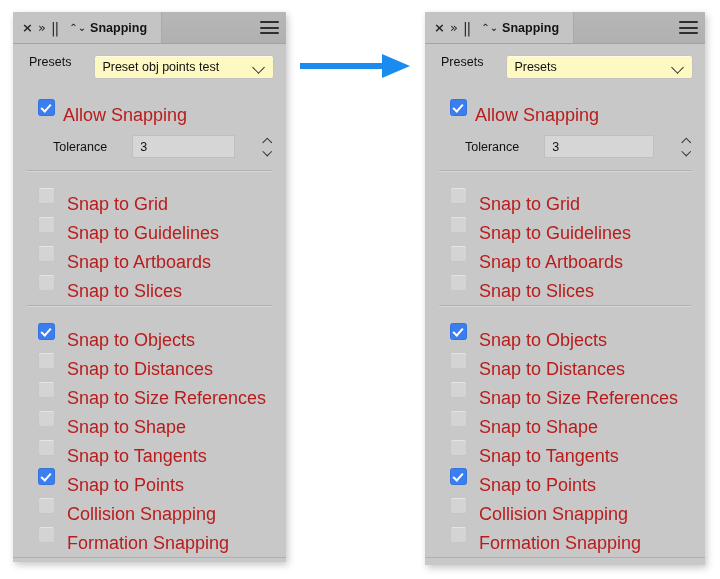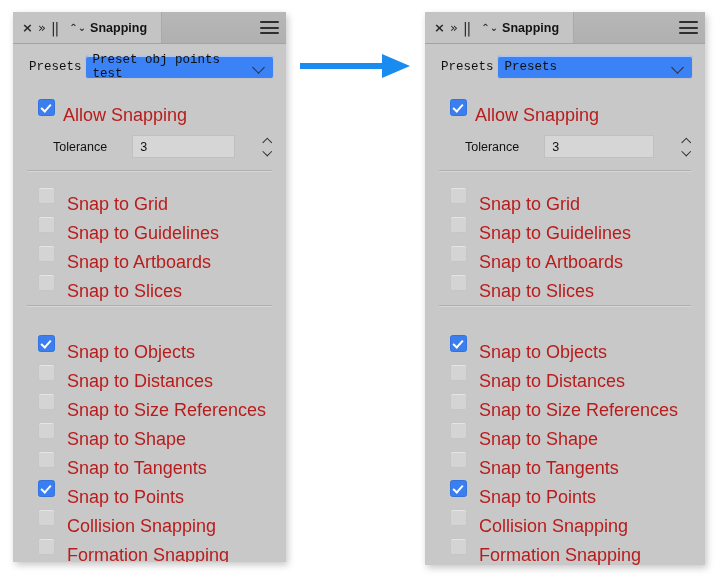--- a/index.html
+++ b/index.html
@@ -116,34 +116,33 @@
   .panel-body {
     flex: 1 1 auto;
     background: #c8c8c8;
     padding: 0;
     display: flex;
     flex-direction: column;
   }
 
   .row-presets {
     display: flex;
-    align-items: center;
-    gap: 3px;
+    align-items: flex-start;
+    gap: 23px;
     padding: 11px 12px 0 16px;
-    font-family: Liberation Mono, monospace;
   }
   .lbl {
     font-size: 12.5px;
     color: #111111;
     white-space: nowrap;
   }
   .select {
     flex: 1 1 auto;
     height: 22px;
-    background: #3b82f6;
+    background: #fef9c3;
     border: 1px solid #c3c3c3;
     border-radius: 3px;
     display: flex;
     align-items: center;
     padding: 0 7px;
     font-size: 12.5px;
     color: #101010;
     position: relative;
     box-shadow: 0 1px 0 rgba(255,255,255,0.55) inset;
   }
@@ -222,21 +221,21 @@
   .hr {
     height: 1px;
     background: #b0b0b0;
     border-bottom: 1px solid #d7d7d7;
     margin: 0 14px;
   }
 
   .group {
     padding: 9px 0 8px 0;
   }
-  .group.g2 { padding-top: 22px; }
+  .group.g2 { padding-top: 10px; }
 
   .cbrow {
     display: flex;
     align-items: center;
     gap: 12px;
     height: 29px;
     padding: 0 12px 0 25px;
   }
 
   .cb {

